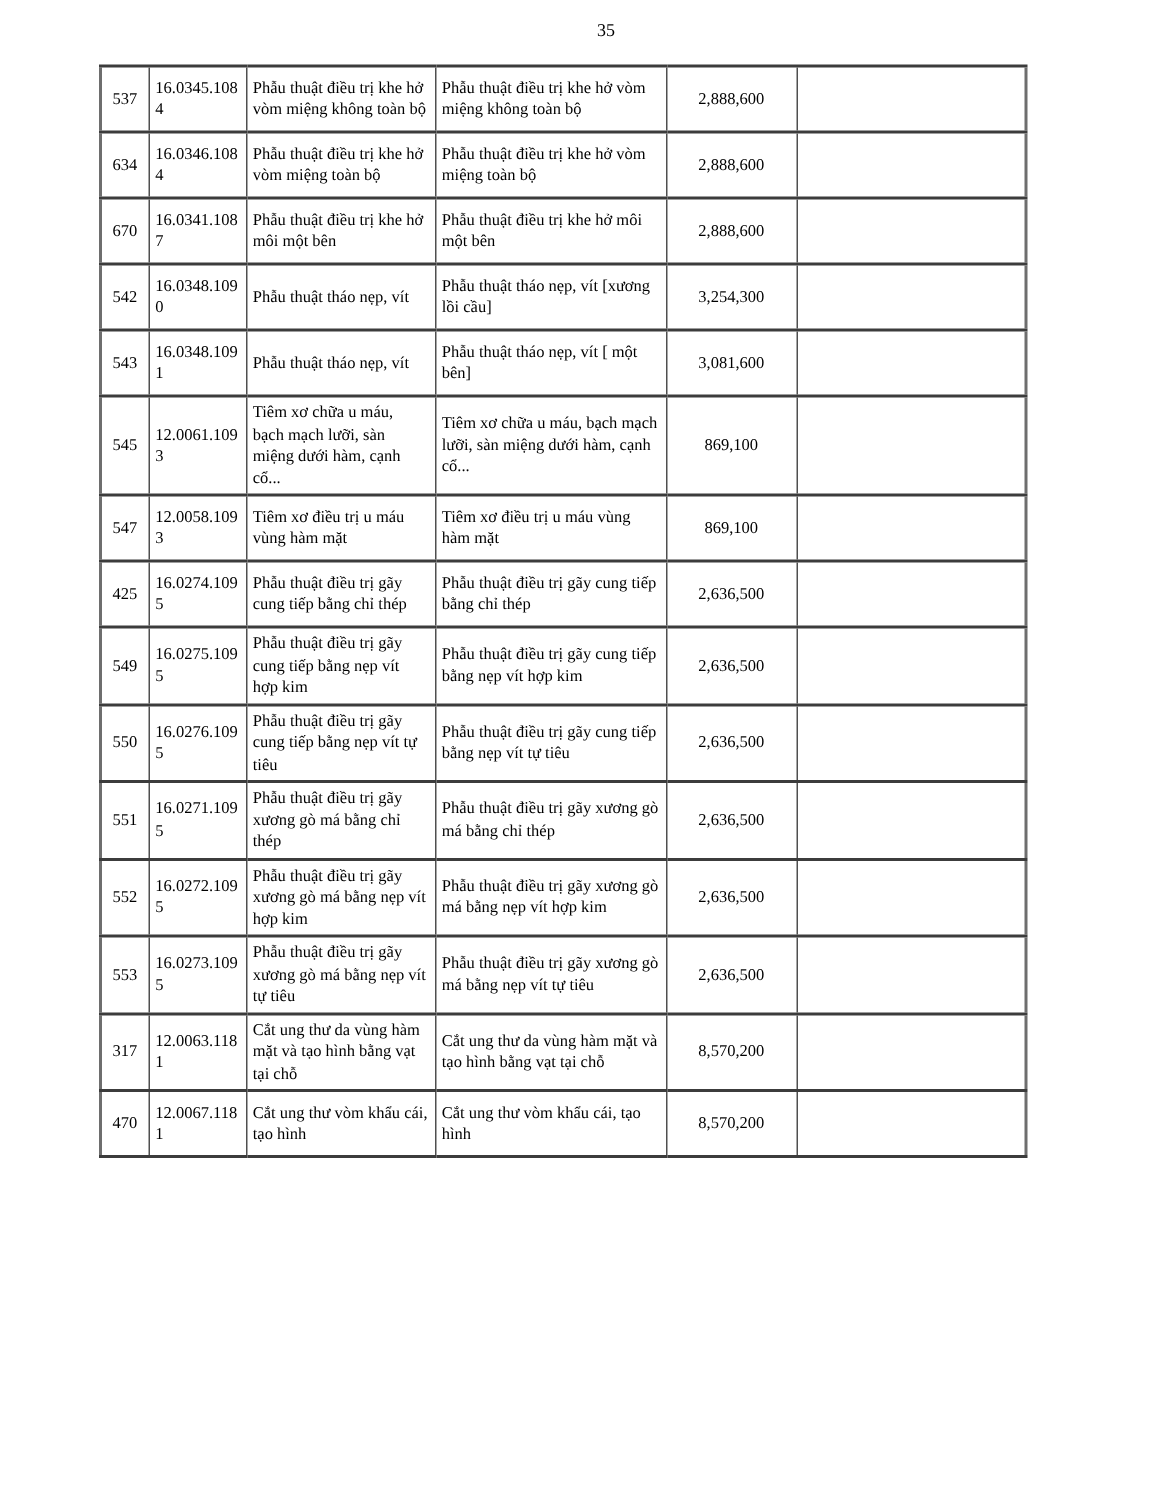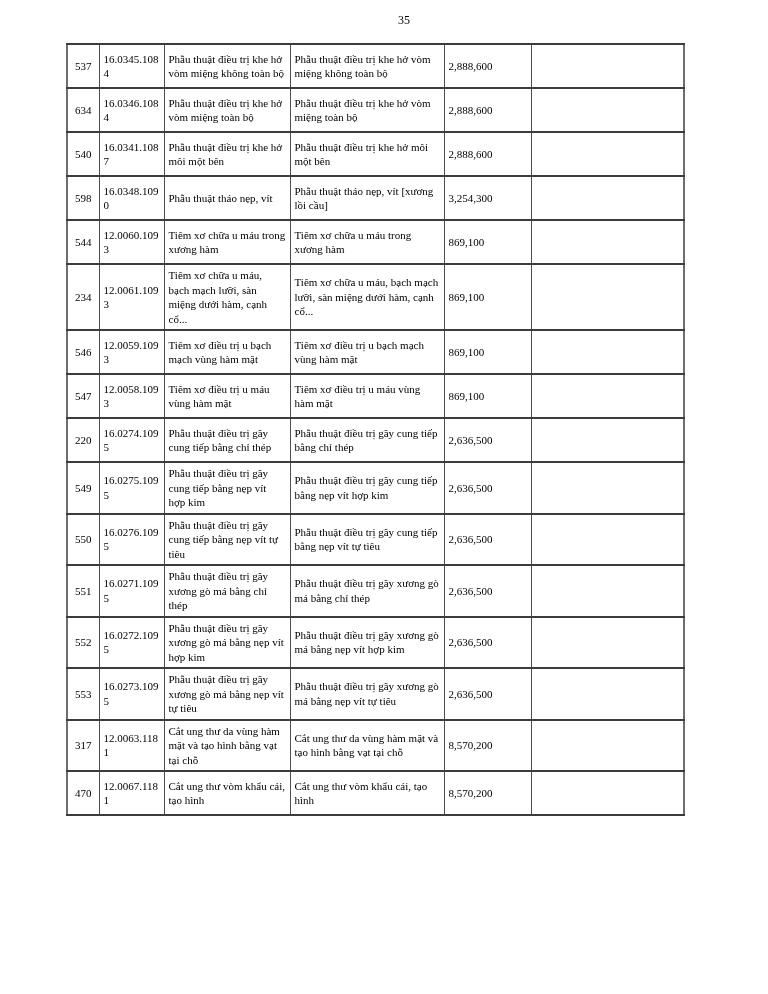--- a/index.html
+++ b/index.html
@@ -37,21 +37,21 @@
     padding: 3px 4px;
     height: 36px;
     vertical-align: middle;
     overflow: hidden;
     word-wrap: break-word;
   }
   td.c-stt   { text-align: center; }
   td.c-code  { text-align: left; }
   td.c-name  { text-align: left; }
   td.c-name2 { text-align: left; }
-  td.c-price { text-align: left; padding-right: 3px; }
+  td.c-price { text-align: center; padding-right: 3px; }
   td.c-note  { }
 </style>
 </head>
 <body>
 
 <div class="page">
   <div class="page-number">35</div>
 
   <table class="price-table">
     <colgroup>
@@ -73,69 +73,61 @@
   </tr>
         <tr>
     <td class="c-stt">634</td>
     <td class="c-code">16.0346.1084</td>
     <td class="c-name">Phẫu thuật điều trị khe hở vòm miệng toàn bộ</td>
     <td class="c-name2">Phẫu thuật điều trị khe hở vòm miệng toàn bộ</td>
     <td class="c-price">2,888,600</td>
     <td class="c-note"></td>
   </tr>
         <tr>
-    <td class="c-stt">540</td>
+    <td class="c-stt">670</td>
     <td class="c-code">16.0341.1087</td>
     <td class="c-name">Phẫu thuật điều trị khe hở môi một bên</td>
     <td class="c-name2">Phẫu thuật điều trị khe hở môi một bên</td>
     <td class="c-price">2,888,600</td>
     <td class="c-note"></td>
   </tr>
         <tr>
-    <td class="c-stt">598</td>
+    <td class="c-stt">542</td>
     <td class="c-code">16.0348.1090</td>
     <td class="c-name">Phẫu thuật tháo nẹp, vít</td>
     <td class="c-name2">Phẫu thuật tháo nẹp, vít [xương lồi cầu]</td>
     <td class="c-price">3,254,300</td>
     <td class="c-note"></td>
   </tr>
         <tr>
-    <td class="c-stt">544</td>
-    <td class="c-code">12.0060.1093</td>
-    <td class="c-name">Tiêm xơ chữa u máu trong xương hàm</td>
-    <td class="c-name2">Tiêm xơ chữa u máu trong xương hàm</td>
-    <td class="c-price">869,100</td>
+    <td class="c-stt">543</td>
+    <td class="c-code">16.0348.1091</td>
+    <td class="c-name">Phẫu thuật tháo nẹp, vít</td>
+    <td class="c-name2">Phẫu thuật tháo nẹp, vít [ một bên]</td>
+    <td class="c-price">3,081,600</td>
     <td class="c-note"></td>
   </tr>
         <tr>
-    <td class="c-stt">234</td>
+    <td class="c-stt">545</td>
     <td class="c-code">12.0061.1093</td>
     <td class="c-name">Tiêm xơ chữa u máu, bạch mạch lưỡi, sàn miệng dưới hàm, cạnh cổ...</td>
     <td class="c-name2">Tiêm xơ chữa u máu, bạch mạch lưỡi, sàn miệng dưới hàm, cạnh cổ...</td>
-    <td class="c-price">869,100</td>
-    <td class="c-note"></td>
-  </tr>
-        <tr>
-    <td class="c-stt">546</td>
-    <td class="c-code">12.0059.1093</td>
-    <td class="c-name">Tiêm xơ điều trị u bạch mạch vùng hàm mặt</td>
-    <td class="c-name2">Tiêm xơ điều trị u bạch mạch vùng hàm mặt</td>
     <td class="c-price">869,100</td>
     <td class="c-note"></td>
   </tr>
         <tr>
     <td class="c-stt">547</td>
     <td class="c-code">12.0058.1093</td>
     <td class="c-name">Tiêm xơ điều trị u máu vùng hàm mặt</td>
     <td class="c-name2">Tiêm xơ điều trị u máu vùng hàm mặt</td>
     <td class="c-price">869,100</td>
     <td class="c-note"></td>
   </tr>
         <tr>
-    <td class="c-stt">220</td>
+    <td class="c-stt">425</td>
     <td class="c-code">16.0274.1095</td>
     <td class="c-name">Phẫu thuật điều trị gãy cung tiếp bằng chỉ thép</td>
     <td class="c-name2">Phẫu thuật điều trị gãy cung tiếp bằng chỉ thép</td>
     <td class="c-price">2,636,500</td>
     <td class="c-note"></td>
   </tr>
         <tr>
     <td class="c-stt">549</td>
     <td class="c-code">16.0275.1095</td>
     <td class="c-name">Phẫu thuật điều trị gãy cung tiếp bằng nẹp vít hợp kim</td>

